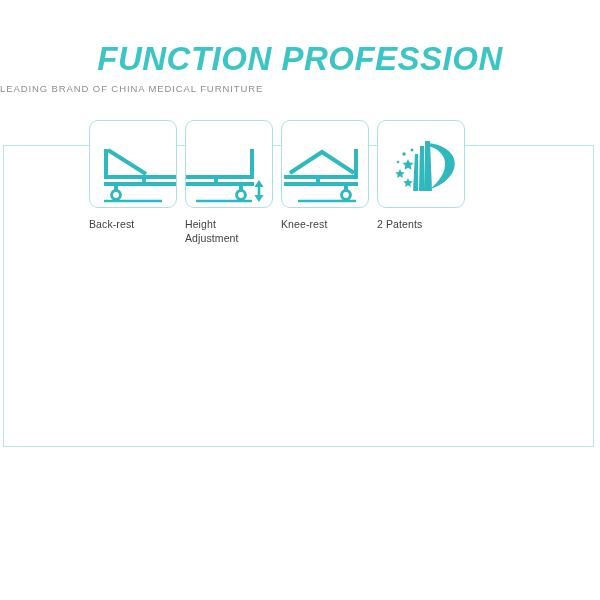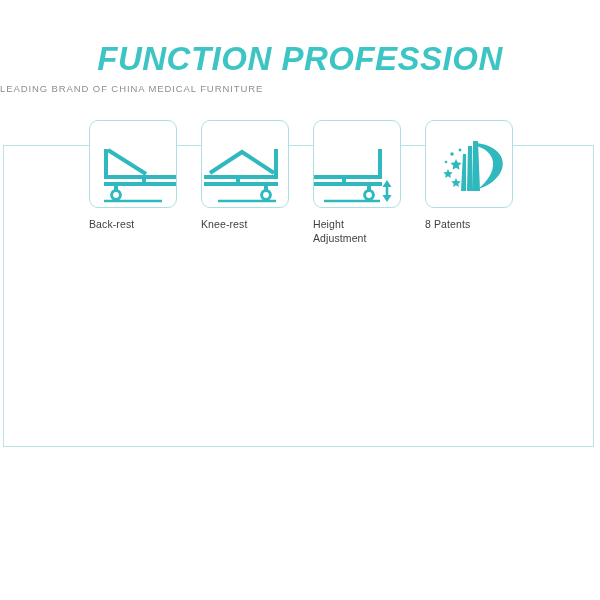--- a/index.html
+++ b/index.html
@@ -55,21 +55,21 @@
     white-space: nowrap;
   }
 
   
   #features {
     position: absolute;
     left: 89px;
     top: 120px;
     width: 420px;
     display: flex;
-    gap: 24px;
+    gap: 8px;
   }
   .feature {
     width: 88px;
     flex: 0 0 88px;
   }
   .icon-box {
     width: 88px;
     height: 88px;
     box-sizing: border-box;
     border: 1.4px solid #aedfe2;
@@ -119,44 +119,20 @@
       </svg>
     </div>
     <div class="feature-label">Back-rest</div>
   </div>
 
   <div class="feature">
     <div class="icon-box">
       <svg viewBox="0 0 88 88">
         <g fill="none" stroke="#2fb8bd" stroke-width="4" stroke-linecap="butt">
 
-          <path d="M8 52 L40 31 L72 52"></path>
-
-          <path d="M74 28 L74 56"></path>
-
-          <path d="M2 56 L76 56"></path>
-
-          <path d="M2 63 L76 63"></path>
-
-          <path d="M36 56 L36 63"></path>
-
-          <path d="M64 63 L64 70"></path>
-        </g>
-        <circle cx="64" cy="74" r="4.4" fill="none" stroke="#2fb8bd" stroke-width="3"></circle>
-        <path d="M16 80 L74 80" fill="none" stroke="#2fb8bd" stroke-width="2.4"></path>
-      </svg>
-    </div>
-    <div class="feature-label">Knee-rest</div>
-  </div>
-
-  <div class="feature">
-    <div class="icon-box">
-      <svg viewBox="0 0 88 88">
-        <g fill="none" stroke="#2fb8bd" stroke-width="4" stroke-linecap="butt">
-
           <path d="M66 28 L66 56"></path>
 
           <path d="M0 56 L68 56"></path>
 
           <path d="M0 63 L68 63"></path>
 
           <path d="M30 56 L30 63"></path>
 
           <path d="M55 63 L55 70"></path>
         </g>
@@ -165,20 +141,44 @@
 
         <g>
           <path d="M73 62 L73 78" fill="none" stroke="#2fb8bd" stroke-width="2.6"></path>
           <path d="M73 59 L77.6 66 L68.4 66 Z" fill="#2fb8bd"></path>
           <path d="M73 81 L77.6 74 L68.4 74 Z" fill="#2fb8bd"></path>
         </g>
       </svg>
     </div>
     <div class="feature-label">Height
 Adjustment</div>
+  </div>
+
+  <div class="feature">
+    <div class="icon-box">
+      <svg viewBox="0 0 88 88">
+        <g fill="none" stroke="#2fb8bd" stroke-width="4" stroke-linecap="butt">
+
+          <path d="M8 52 L40 31 L72 52"></path>
+
+          <path d="M74 28 L74 56"></path>
+
+          <path d="M2 56 L76 56"></path>
+
+          <path d="M2 63 L76 63"></path>
+
+          <path d="M36 56 L36 63"></path>
+
+          <path d="M64 63 L64 70"></path>
+        </g>
+        <circle cx="64" cy="74" r="4.4" fill="none" stroke="#2fb8bd" stroke-width="3"></circle>
+        <path d="M16 80 L74 80" fill="none" stroke="#2fb8bd" stroke-width="2.4"></path>
+      </svg>
+    </div>
+    <div class="feature-label">Knee-rest</div>
   </div>
 
   <div class="feature">
     <div class="icon-box">
       <svg viewBox="0 0 88 88">
         <g fill="#2fb8bd">
 
           <path d="M50 22 C70 24 80 36 76 48 C72 59 62 65 52 68 C62 60 68 50 67 41 C66 33 59 27 50 25 Z"></path>
 
           <path d="M47 20 L52 20 L54 70 L47 70 Z"></path>
@@ -189,16 +189,16 @@
         <g fill="#2fb8bd">
           <path d="M30 38 l1.7 3.6 3.9 .5 -2.9 2.7 .8 3.9 -3.5 -1.9 -3.5 1.9 .8 -3.9 -2.9 -2.7 3.9 -.5 Z"></path>
           <path d="M22 48 l1.4 3 3.3 .4 -2.4 2.3 .6 3.2 -2.9 -1.6 -2.9 1.6 .6 -3.2 -2.4 -2.3 3.3 -.4 Z"></path>
           <path d="M30 57 l1.4 3 3.3 .4 -2.4 2.3 .6 3.2 -2.9 -1.6 -2.9 1.6 .6 -3.2 -2.4 -2.3 3.3 -.4 Z"></path>
           <circle cx="26" cy="33" r="1.8"></circle>
           <circle cx="34" cy="29" r="1.4"></circle>
           <circle cx="20" cy="41" r="1.3"></circle>
         </g>
       </svg>
     </div>
-    <div class="feature-label">8 Patents</div>
+    <div class="feature-label">2 Patents</div>
   </div>
 
 </div>
 
 </body></html>

